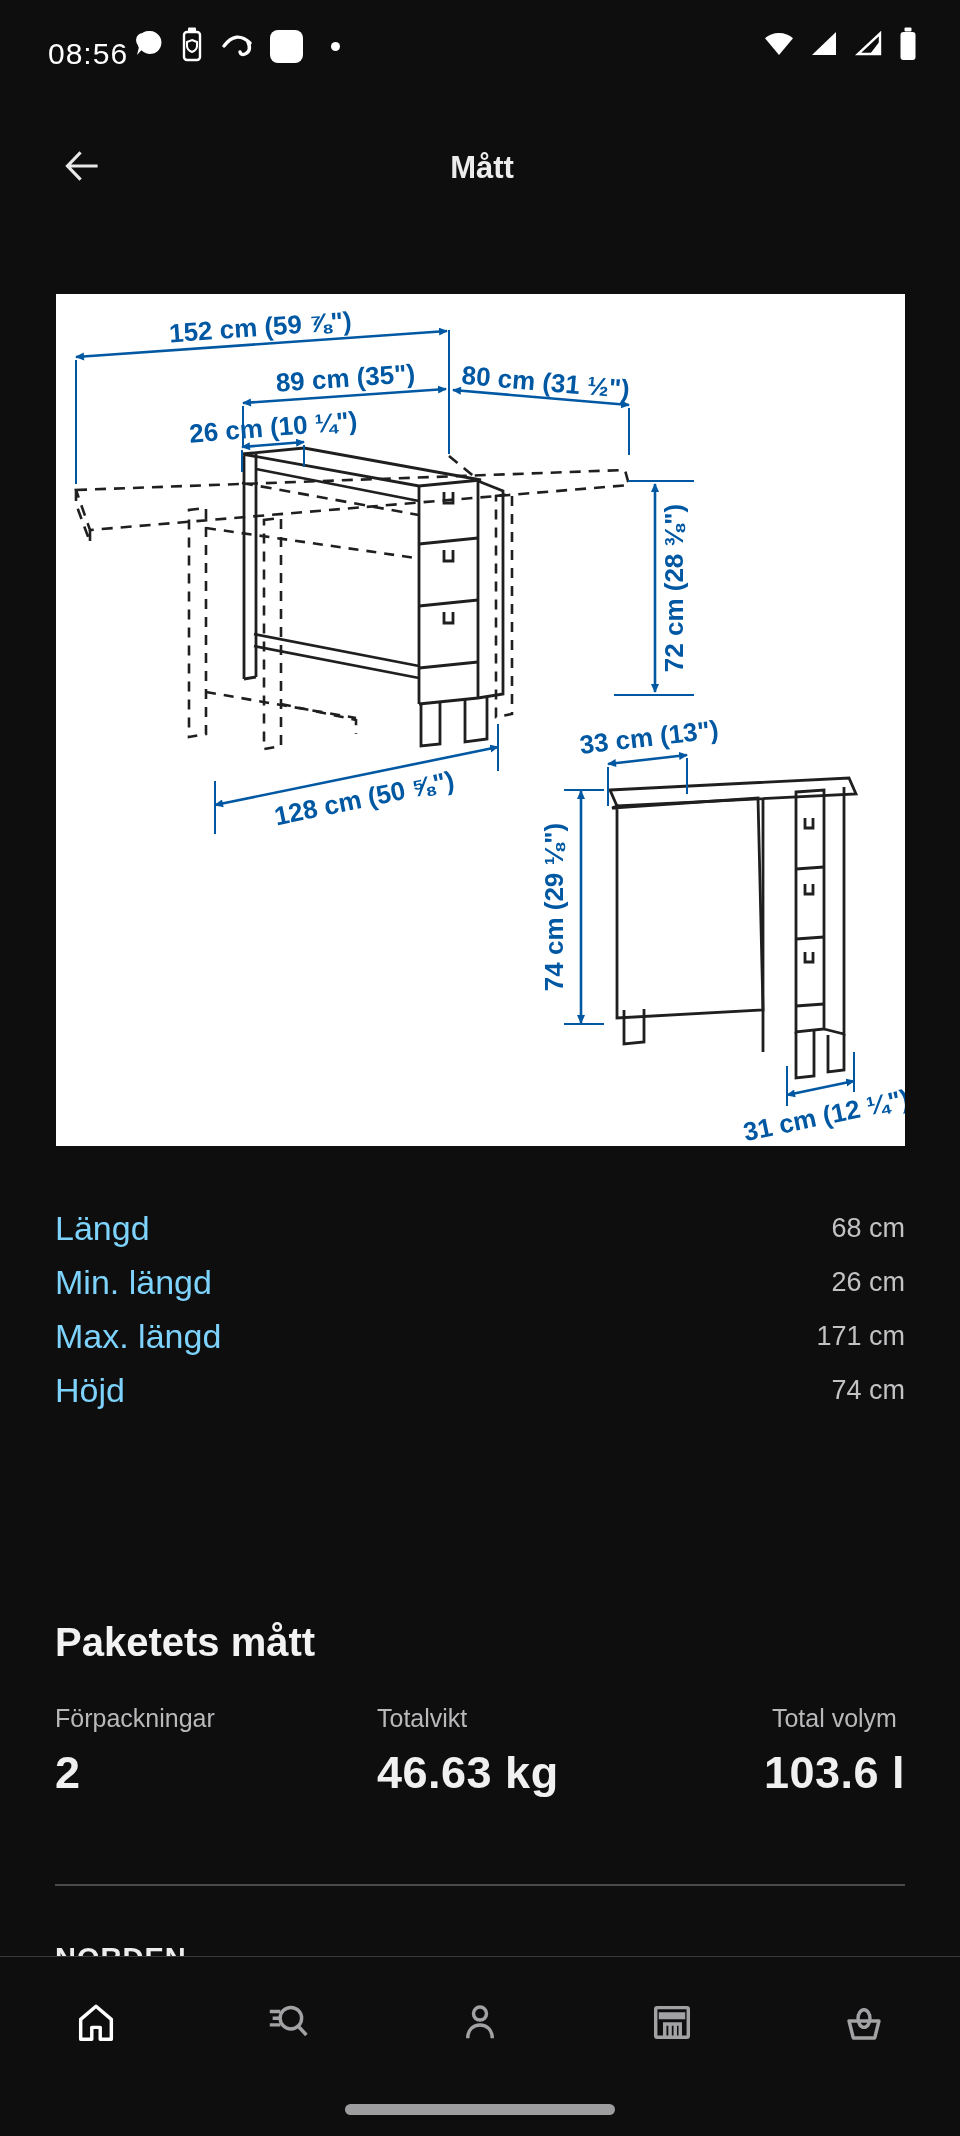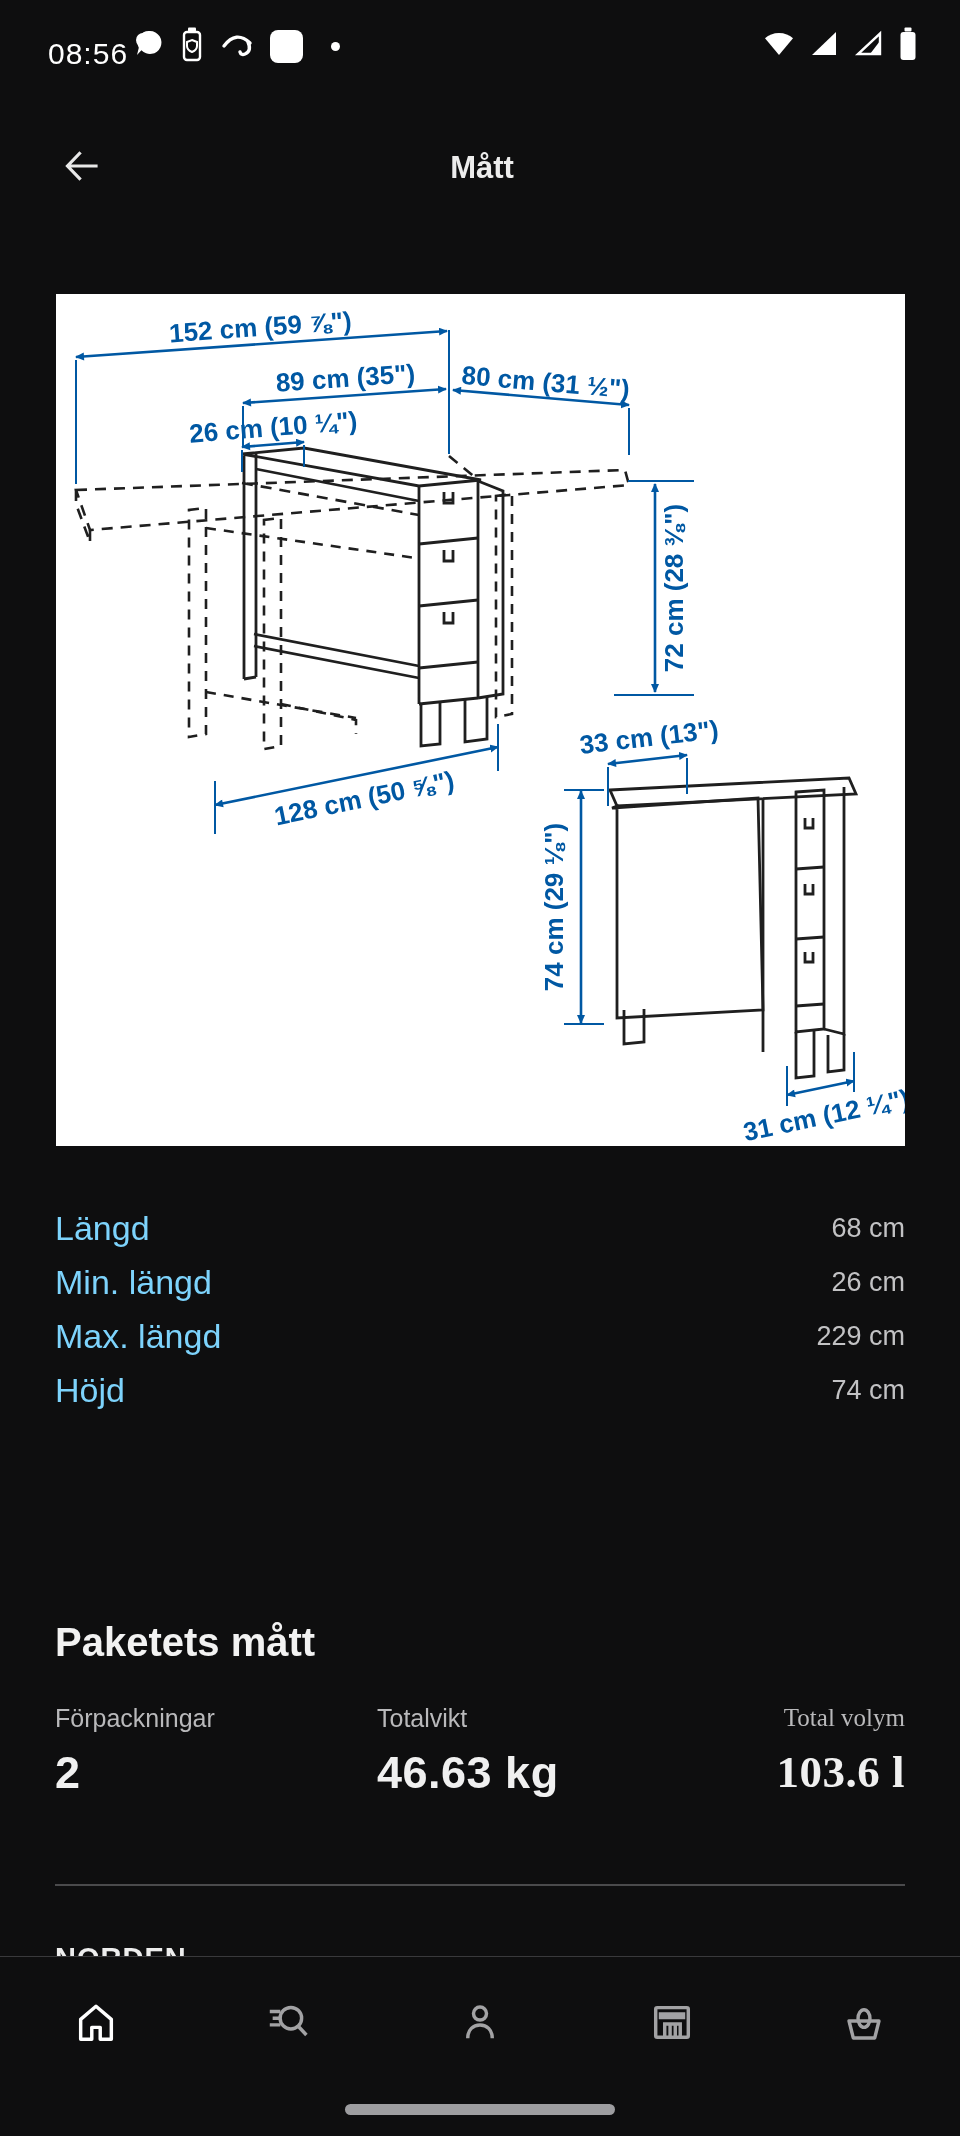--- a/index.html
+++ b/index.html
@@ -22,21 +22,21 @@
   
   .m-list{position:absolute;left:55px;right:55px;top:1201px;}
   .m-row{height:54px;display:flex;justify-content:space-between;align-items:center;}
   .m-label{font-size:34px;color:#7dd3fc;}
   .m-value{font-size:27px;color:#c2c2c4;}
   .note{position:absolute;left:55px;right:55px;top:1530px;font-size:27px;color:#cbcbcd;}
   .pkg-title{position:absolute;left:55px;top:1620px;font-size:40px;font-weight:700;color:#f2f2f2;}
   .pkg-stats{position:absolute;left:55px;right:55px;top:1704px;display:flex;gap:32px;}
   .pkg-col1{width:290px;}
   .pkg-col2{flex:1;}
-  .pkg-col3{text-align:right;font-family:Liberation Serif, serif;}
+  .pkg-col3{text-align:center;}
   .pkg-label{font-size:25px;color:#b9b9bb;}
   .pkg-value{font-size:45px;font-weight:700;color:#f0f0f0;margin-top:14px;letter-spacing:0.5px;}
   .divider{position:absolute;left:55px;right:55px;top:1884px;height:2px;background:#4a4a4c;}
   .norden-clip{position:absolute;left:55px;right:55px;top:1942px;height:14px;overflow:hidden;}
   .norden-text{font-size:29px;font-weight:700;color:#ededed;letter-spacing:1px;}
   
   .navbar{position:absolute;left:0;right:0;top:1956px;bottom:0;border-top:1px solid #39393b;display:flex;}
   .nav-item{flex:1;display:flex;justify-content:center;align-items:flex-start;padding-top:42px;}
   .gesture{position:absolute;left:345px;top:2104px;width:270px;height:11px;border-radius:6px;background:#9d9da0;}
 </style>
@@ -207,21 +207,21 @@
     <div class="m-row">
       <span class="m-label">Längd</span>
       <span class="m-value">68 cm</span>
     </div>
     <div class="m-row">
       <span class="m-label">Min. längd</span>
       <span class="m-value">26 cm</span>
     </div>
     <div class="m-row">
       <span class="m-label">Max. längd</span>
-      <span class="m-value">229 cm</span>
+      <span class="m-value">171 cm</span>
     </div>
     <div class="m-row">
       <span class="m-label">Höjd</span>
       <span class="m-value">74 cm</span>
     </div>
   </div>
 
 
   <div class="pkg-title">Paketets mått</div>
   <div class="pkg-stats">

